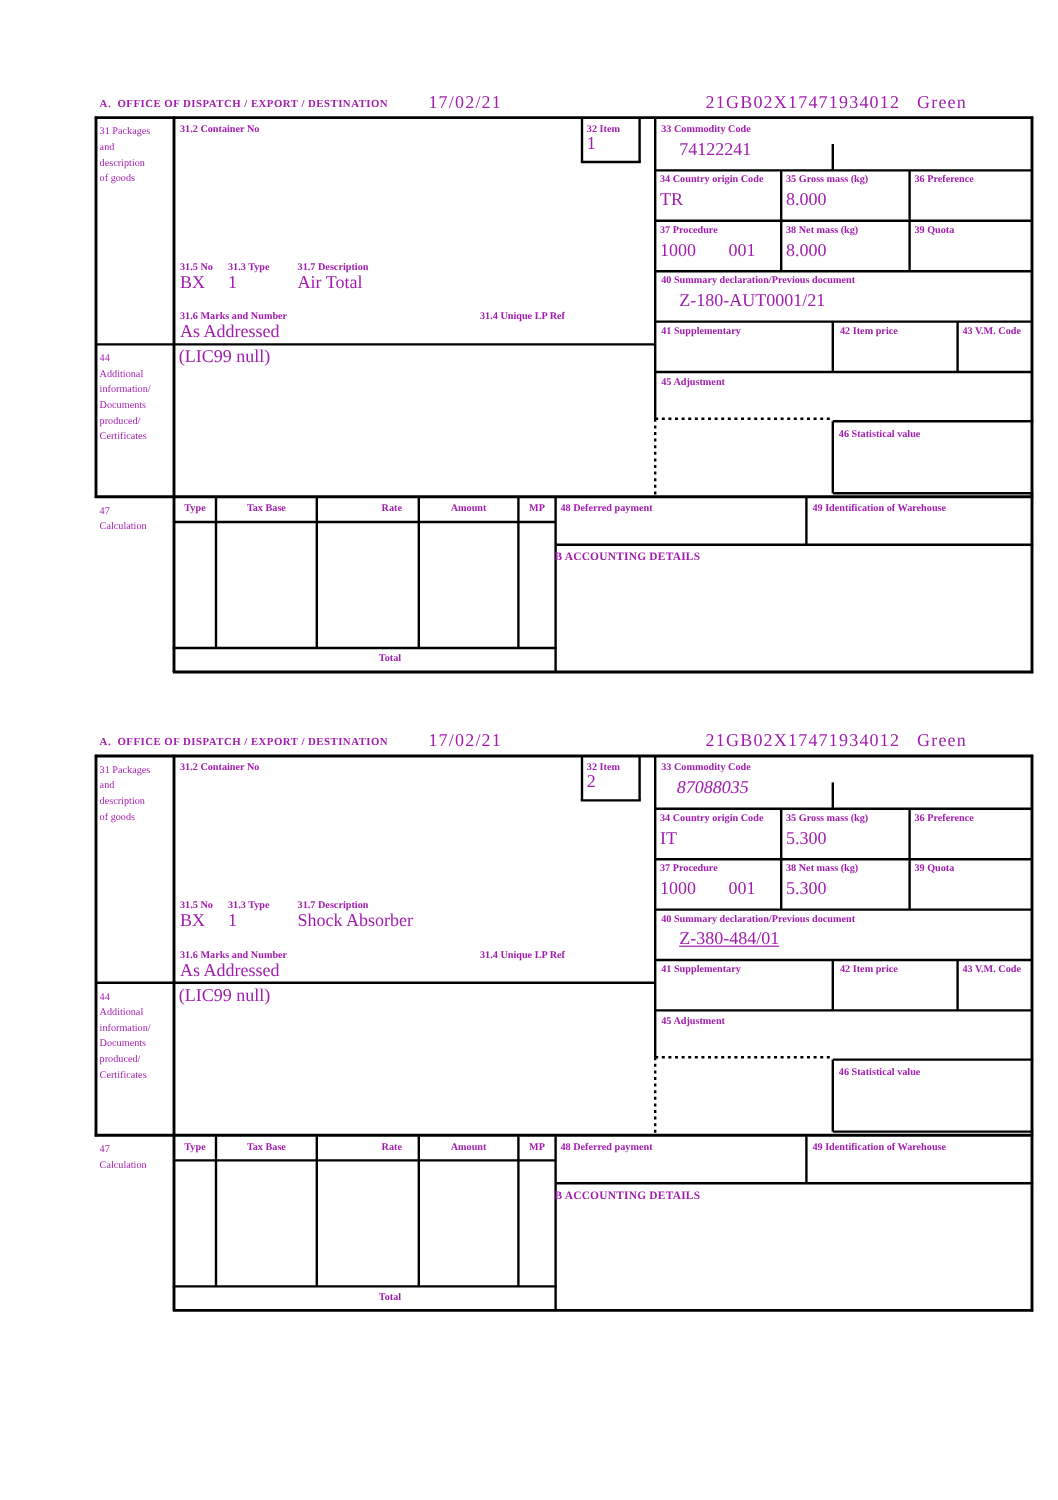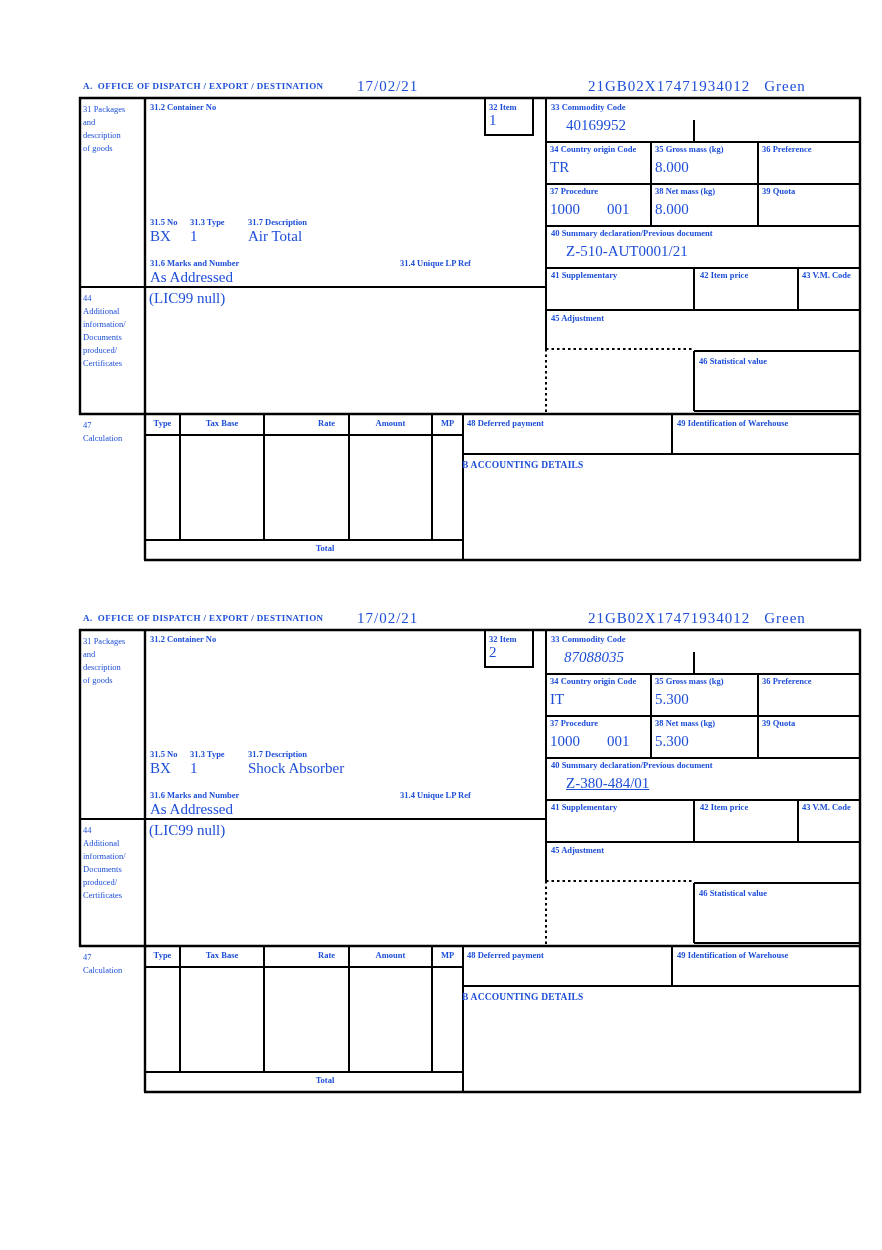--- a/index.html
+++ b/index.html
@@ -1,17 +1,17 @@
 <!DOCTYPE html>
 <html><head>
 <meta charset="utf-8">
 <style>
   html,body{margin:0;padding:0;background:#fff;}
   #page{position:relative;width:882px;height:1250px;background:#ffffff;overflow:hidden;
-        font-family:"Liberation Serif","DejaVu Serif",serif;color:#1d4ed8;}
+        font-family:"Liberation Serif","DejaVu Serif",serif;color:#a21caf;}
   .sad-form{position:absolute;left:0;width:882px;height:484px;}
   .grid{position:absolute;left:0;top:0;}
   .txt{position:absolute;white-space:pre;line-height:1;}
   .lbl{font-size:8.5px;font-weight:bold;}
   .lbl-block{font-size:8.5px;font-weight:normal;line-height:13px;white-space:normal;}
   .lbl-block span{display:block;}
   .val{font-size:15px;}
   .hdr-title{font-size:9px;font-weight:bold;letter-spacing:.4px;}
   .hdr-val{font-size:15px;letter-spacing:1px;}
   .b-title{font-size:9.5px;font-weight:bold;letter-spacing:.2px;}
@@ -76,37 +76,37 @@
         <span>and</span>
         <span>description</span>
         <span>of goods</span>
     </div>
     <div class="txt lbl" style="left:150px;top:25px;">31.2 Container No</div>
 
     <div class="txt lbl" style="left:489px;top:25px;">32 Item</div>
     <div class="txt val" style="left:489px;top:35px;">1</div>
 
     <div class="txt lbl" style="left:551px;top:25px;">33 Commodity Code</div>
-    <div class="txt val" style="left:566px;top:40px;">40169952</div>
+    <div class="txt val" style="left:566px;top:40px;">74122241</div>
 
     <div class="txt lbl" style="left:550px;top:67px;">34 Country origin Code</div>
     <div class="txt val" style="left:550px;top:82px;">TR</div>
     <div class="txt lbl" style="left:655px;top:67px;">35 Gross mass (kg)</div>
     <div class="txt val" style="left:655px;top:82px;">8.000</div>
     <div class="txt lbl" style="left:762px;top:67px;">36 Preference</div>
 
     <div class="txt lbl" style="left:550px;top:109px;">37 Procedure</div>
     <div class="txt val" style="left:550px;top:124px;">1000</div>
     <div class="txt val" style="left:607px;top:124px;">001</div>
     <div class="txt lbl" style="left:655px;top:109px;">38 Net mass (kg)</div>
     <div class="txt val" style="left:655px;top:124px;">8.000</div>
     <div class="txt lbl" style="left:762px;top:109px;">39 Quota</div>
 
     <div class="txt lbl" style="left:551px;top:151px;">40 Summary declaration/Previous document</div>
-    <div class="txt val" style="left:566px;top:166px;">Z-510-AUT0001/21</div>
+    <div class="txt val" style="left:566px;top:166px;">Z-180-AUT0001/21</div>
 
     <div class="txt lbl" style="left:551px;top:193px;">41 Supplementary</div>
     <div class="txt lbl" style="left:700px;top:193px;">42 Item price</div>
     <div class="txt lbl" style="left:802px;top:193px;">43 V.M. Code</div>
 
     <div class="txt lbl" style="left:551px;top:236px;">45 Adjustment</div>
     <div class="txt lbl" style="left:699px;top:279px;">46 Statistical value</div>
 
     <div class="txt lbl" style="left:150px;top:140px;">31.5 No</div>
     <div class="txt lbl" style="left:190px;top:140px;">31.3 Type</div>

